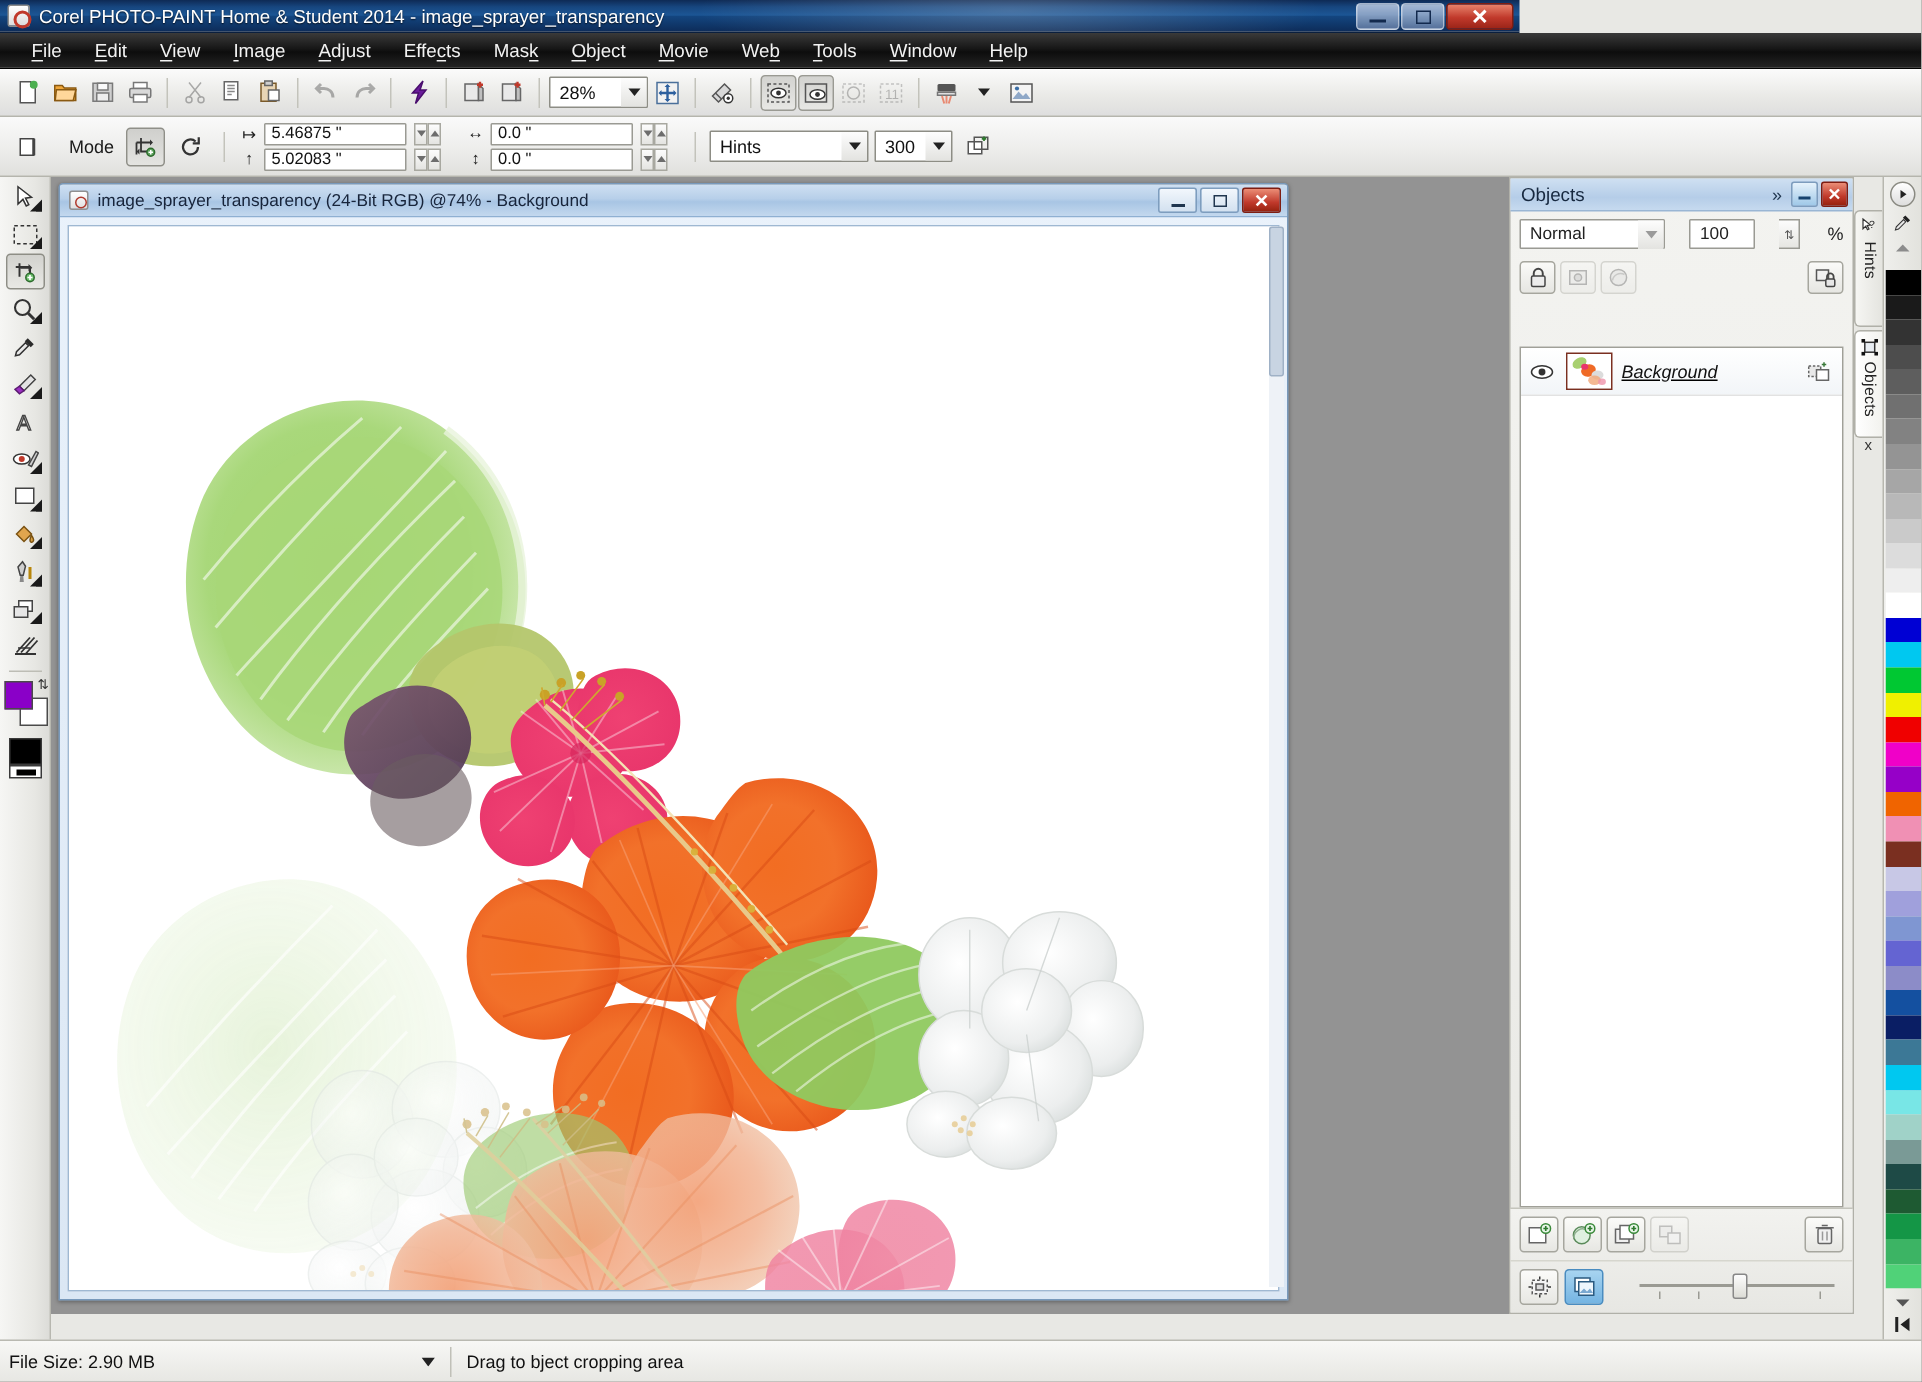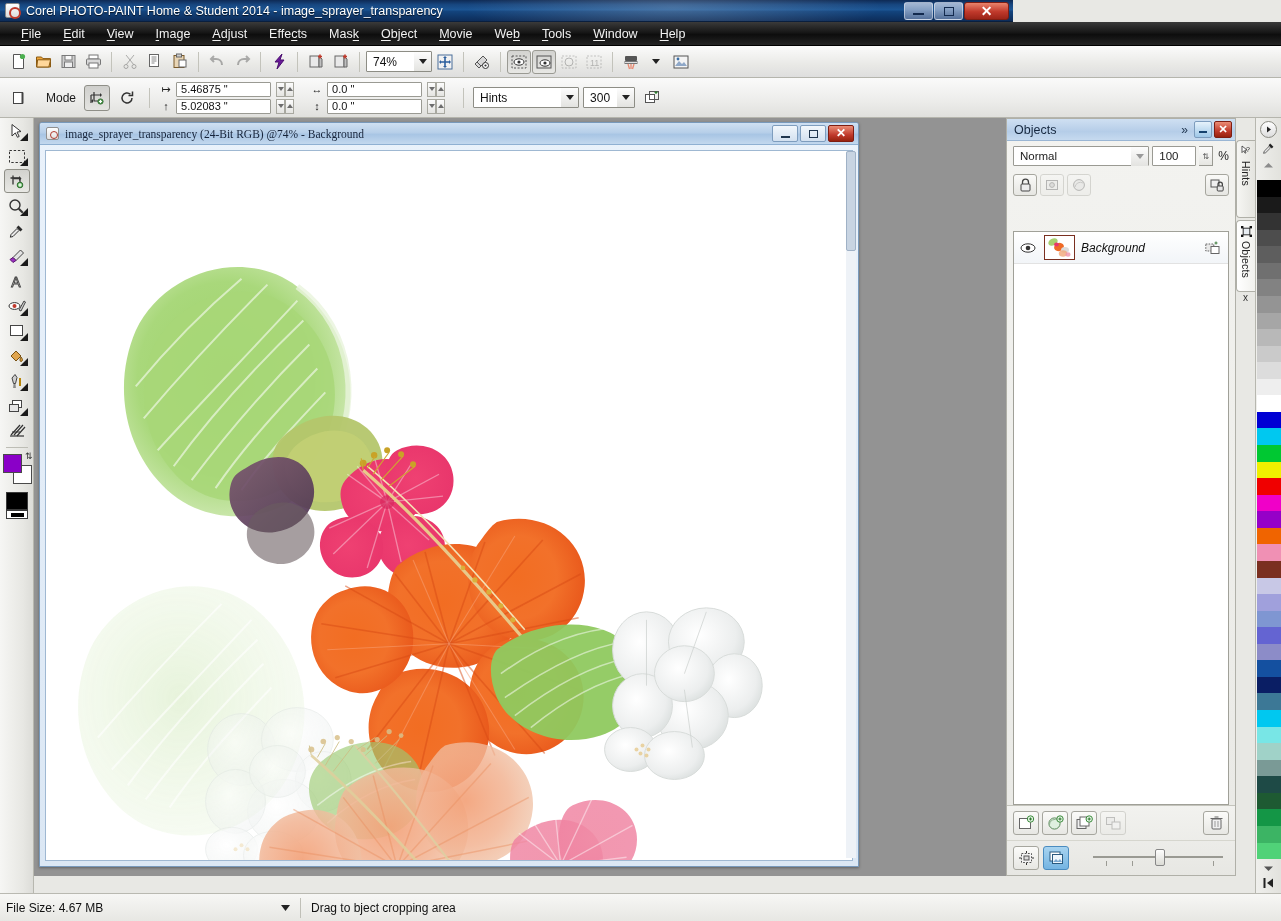--- a/index.html
+++ b/index.html
@@ -145,21 +145,20 @@
   .sw-out{ position:absolute;left:11px;top:11px; width:19px;height:19px;background:#fff;border:1px solid #4a4a4a;}
   .swap-ico{ position:absolute;right:-1px;top:-3px;font-size:9px;color:#333;}
   .blk1{ width:22px;height:18px;background:#000;margin:6px auto 0 auto;border:1px solid #3a3a3a;}
   .blk2{ width:22px;height:9px;background:#fff;margin:0 auto;border:1px solid #3a3a3a;position:relative;}
   .blk2::after{content:"";position:absolute;left:4px;top:2px;width:13px;height:4px;background:#000;}
 
   
   .workspace{
     position:absolute; left:34px; top:118px; right:275px; bottom:45px;
     background:#939393;
-    font-family:Liberation Serif, serif;
   }
   
   .docwin{
     position:absolute; left:5px; top:4px; width:820px; height:745px;
     background:linear-gradient(180deg,#eaf2fb,#dbe7f4);
     border:1px solid #7899bb; border-radius:3px 3px 0 0;
     box-shadow:0 1px 3px rgba(0,0,0,.35);
   }
   .doc-title{
     height:22px; display:flex; align-items:center;
@@ -218,21 +217,21 @@
   }
   .docker-title{ font-size:12.5px;color:#16283f;}
   .docker-head-btns{ position:absolute;right:3px;top:2px;display:flex;gap:2px;align-items:center;}
   .chev{ font-size:12px;color:#20364f;margin-right:4px;}
   .dkb{ width:18px;height:17px;border:1px solid #7d9cbd;border-radius:2px;
         background:linear-gradient(180deg,#f4f9fd,#cfdff0);display:flex;align-items:center;justify-content:center;}
   .dkb.min{ background:linear-gradient(180deg,#e6f2fb,#9fc8e8); }
   .dkb.close{ background:linear-gradient(180deg,#eb8d76,#c0392b 60%,#96220f);border-color:#7e1d12;color:#fff;font-weight:bold;font-size:11px;}
 
   .docker-row{
-    height:30px; display:flex; align-items:center; padding:0 6px; gap:3px;
+    height:30px; display:flex; align-items:center; padding:0 6px; gap:16px;
   }
   .blend-combo{
     flex:1; height:20px;background:#fff;border:1px solid #9a9a93;display:flex;align-items:center;
     padding-left:6px;font-size:11.5px;color:#222;position:relative;border-radius:1px;
   }
   .opacity-field{
     width:44px;height:20px;background:#fff;border:1px solid #9a9a93;display:flex;align-items:center;
     justify-content:flex-start;padding-left:6px;font-size:11.5px;color:#222;border-radius:1px;
   }
   .spin-h{ width:14px;height:20px;border:1px solid #9a9a93;border-left:none;background:linear-gradient(180deg,#fcfcfc,#e6e6e2);
@@ -246,21 +245,21 @@
   }
   .lk.dis{ opacity:.38; }
   .lk-right{ margin-left:auto; }
 
   .objlist{
     position:absolute;left:6px;right:6px;top:112px;bottom:70px;
     background:#fff;border:1px solid #a0a098;
   }
   .objrow{
     height:32px;display:flex;align-items:center;gap:6px;padding:0 4px;
-    border-bottom:1px solid #e2e2e2; background:linear-gradient(180deg,#ffffff,#f2f5f8);
+    border-bottom:1px solid #e2e2e2; background:linear-gradient(180deg,#ffffff,#f2f5f8);text-decoration:underline;
   }
   .eye{ width:20px;display:flex;align-items:center;justify-content:center;}
   .thumb-obj{
     width:31px;height:25px;border:1px solid #7a2f20;background:#fff;position:relative;overflow:hidden;
   }
   .obj-name{ flex:1; font-size:12px; font-style:italic; color:#111;}
   .obj-right-ico{ width:22px;display:flex;align-items:center;justify-content:center;}
 
   .docker-bottom{
     position:absolute;left:0;right:0;bottom:0;height:70px;border-top:1px solid #c4c4bc;
@@ -440,21 +439,21 @@
     </div>
     <div class="tb-btn">
       <svg width="17" height="17" viewBox="0 0 17 17">
           <rect x="2" y="3" width="9" height="11" fill="#e9e9e9" stroke="#666"></rect>
           <path d="M11 3l3 3v8h-3z" fill="#bfbfbf" stroke="#666"></path>
           <path d="M12 1.5v4M10 3.5h4" stroke="#c0392b" stroke-width="1.6"></path>
         </svg>
     </div>
     <div class="tb-sep"></div>
     <div class="zoom-combo">
-      <span>74%</span>
+      <span>28%</span>
       <div class="combo-arrow">
           <div class="caret-dn"></div>
         </div>
     </div>
     <div class="tb-btn">
       <svg width="18" height="18" viewBox="0 0 18 18">
           <rect x="2" y="2" width="14" height="14" fill="#f2f2f2" stroke="#4a6f9a"></rect>
           <path d="M9 4v10M4 9h10" stroke="#2c5f9e" stroke-width="1.6"></path>
           <path d="M9 3l2 2H7zM9 15l2-2H7zM3 9l2-2v4zM15 9l-2-2v4z" fill="#2c5f9e"></path>
         </svg>
@@ -1312,21 +1311,21 @@
         <svg width="13" height="12" viewBox="0 0 13 12">
             <rect x="1.5" y="1" width="2" height="10" fill="#222"></rect>
             <path d="M11 1.5L5 6l6 4.5z" fill="#222"></path>
           </svg>
       </div>
     </div>
   </div>
 
   <div class="statusbar">
     <div class="sb-filesize">
-      <span>File Size: 4.67 MB</span>
+      <span>File Size: 2.90 MB</span>
       <span class="caret">
         <svg width="9" height="6" viewBox="0 0 9 6">
             <path d="M0 0h9L4.5 6z" fill="#222"></path>
           </svg>
       </span>
     </div>
     <div class="sb-div"></div>
     <div class="sb-hint">Drag to bject cropping area</div>
   </div>
 

